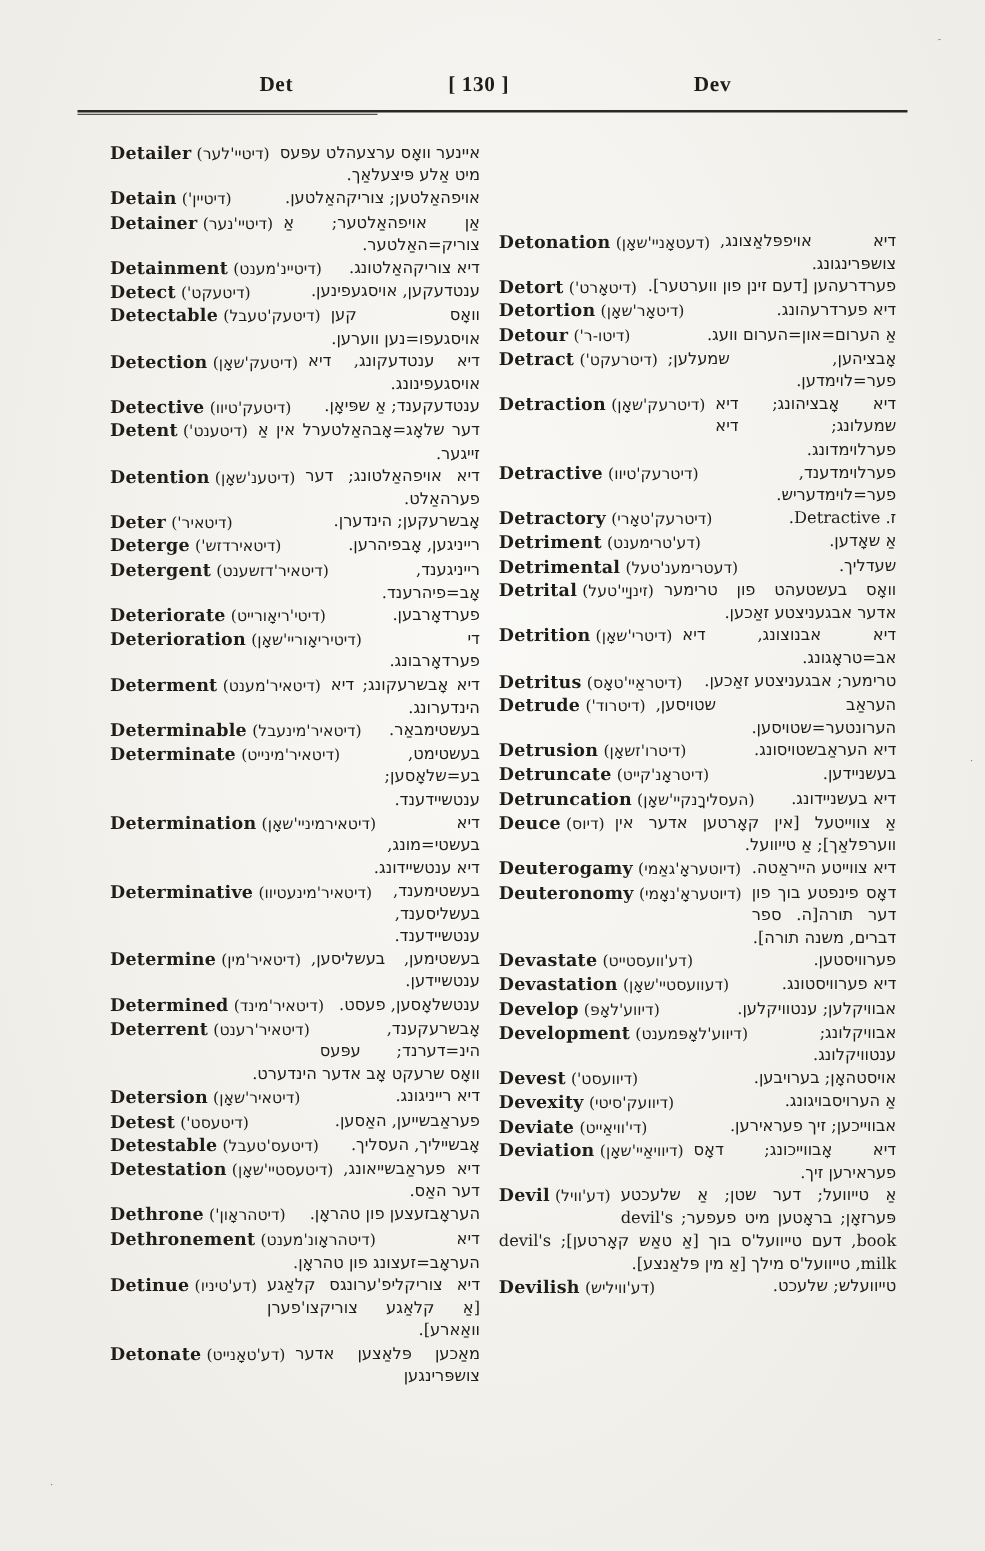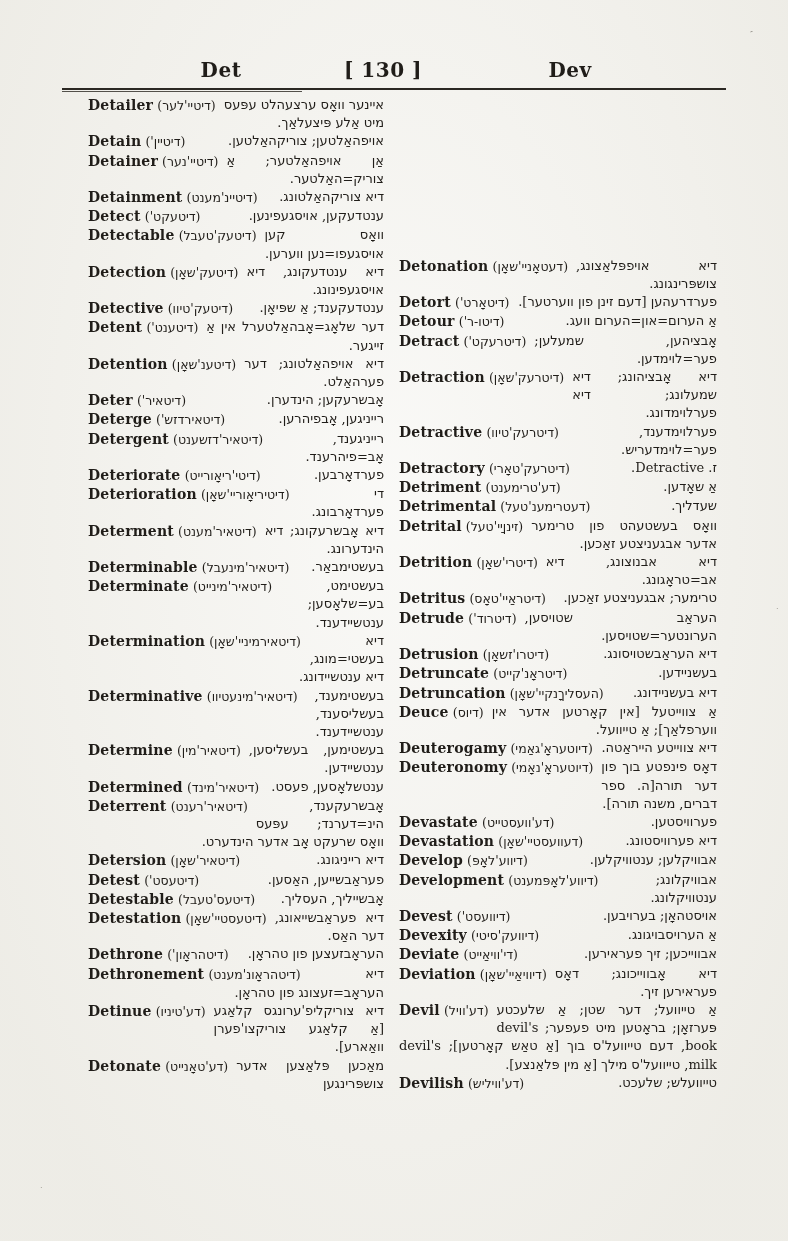--- a/index.html
+++ b/index.html
@@ -8,35 +8,35 @@
     background:#f3f2ed;
     font-family:"DejaVu Serif","DejaVu Sans",serif;
     color:#201d19;
   }
   .paper-tint{
     position:absolute;inset:0;pointer-events:none;
     background:radial-gradient(ellipse at 50% 40%, rgba(255,255,255,0.55) 0%, rgba(228,226,218,0.35) 85%);
   }
   .header{position:absolute;top:58px;left:0;width:100%;height:24px;}
   .guide-word,.page-no{
-    position:absolute;font-weight:bold;font-size:20px;letter-spacing:0.5px;
-    transform:translateX(-50%);white-space:nowrap;
+    position:absolute;font-weight:bold;font-size:17px;letter-spacing:0.5px;
+    transform:translateX(-50%);white-space:nowrap;font-family:Liberation Serif, serif;
   }
   .gw-left{left:221px;}
   .page-no{left:383px;font-weight:bold;}
   .gw-right{left:570px;}
   .header-rule{
     position:absolute;top:88px;left:62px;width:664px;height:2px;background:#2b2823;
   }
   .header-rule .sub{
     position:absolute;top:3px;left:0;width:240px;height:1px;background:#53504a;
   }
   .columns{
-    position:absolute;top:94px;left:62px;width:664px;
-    display:flex;align-items:flex-end;
+    position:absolute;top:112px;left:62px;width:664px;
+    display:flex;align-items:center;
   }
   .col{padding-top:2px;}
   .col-left{width:296px;margin-left:26px;}
   .col-right{width:318px;margin-left:7px;}
   .divider{width:1px;background:#38352f;margin-left:7px;}
   .entry{
     margin:0;direction:rtl;text-align:justify;
     font-size:13px;line-height:18.2px;
   }
   .entry::after{content:"";display:block;clear:both;}
@@ -98,20 +98,21 @@
       <p class="entry"><span class="hwrap"><span class="hw">Detestation</span> <span class="pron">(דיטעסטיי'שאָן)</span></span><span class="def">דיא פעראַבשייאונג, דער האַס.</span></p>
       <p class="entry"><span class="hwrap"><span class="hw">Dethrone</span> <span class="pron">(דיטהראָון')</span></span><span class="def">העראָבזעצען פון טהראָן.</span></p>
       <p class="entry"><span class="hwrap"><span class="hw">Dethronement</span> <span class="pron">(דיטהראָונ'מענט)</span></span><span class="def">דיא העראָב=זעצונג פון טהראָן.</span></p>
       <p class="entry"><span class="hwrap"><span class="hw">Detinue</span> <span class="pron">(דע'טיניו)</span></span><span class="def">דיא צוריקליפ'ערונגס קלאַגע [אַ קלאַגע צוריקצו'פערן וואַארע].</span></p>
       <p class="entry"><span class="hwrap"><span class="hw">Detonate</span> <span class="pron">(דע'טאָנייט)</span></span><span class="def">מאַכען פּלאַצען אדער צושפּרינגען</span></p>
     </div>
   <div class="divider"></div>
   <div class="col col-right">
       <p class="entry"><span class="hwrap"><span class="hw">Detonation</span> <span class="pron">(דעטאָניי'שאָן)</span></span><span class="def">דיא אויפפּלאַצונג, צושפּרינגונג.</span></p>
       <p class="entry"><span class="hwrap"><span class="hw">Detort</span> <span class="pron">(דיטאָרט')</span></span><span class="def">פערדרעהען [דעם זינן פון ווערטער].</span></p>
+      <p class="entry"><span class="hwrap"><span class="hw">Detortion</span> <span class="pron">(דיטאָר'שאָן)</span></span><span class="def">דיא פערדרעהונג.</span></p>
       <p class="entry"><span class="hwrap"><span class="hw">Detour</span> <span class="pron">(דיטו-ר')</span></span><span class="def">אַ הערום=און=הערום וועג.</span></p>
       <p class="entry"><span class="hwrap"><span class="hw">Detract</span> <span class="pron">(דיטרעקט')</span></span><span class="def">אָבציהען, שמעלען; פער=לוימדען.</span></p>
       <p class="entry"><span class="hwrap"><span class="hw">Detraction</span> <span class="pron">(דיטרעק'שאָן)</span></span><span class="def">דיא אָבציהונג; דיא שמעלונג; דיא פערלוימדונג.</span></p>
       <p class="entry"><span class="hwrap"><span class="hw">Detractive</span> <span class="pron">(דיטרעק'טיוו)</span></span><span class="def">פערלוימדענד, פער=לוימדעריש.</span></p>
       <p class="entry"><span class="hwrap"><span class="hw">Detractory</span> <span class="pron">(דיטרעק'טאָרי)</span></span><span class="def">ז. Detractive.</span></p>
       <p class="entry"><span class="hwrap"><span class="hw">Detriment</span> <span class="pron">(דע'טרימענט)</span></span><span class="def">אַ שאָדען.</span></p>
       <p class="entry"><span class="hwrap"><span class="hw">Detrimental</span> <span class="pron">(דעטרימענ'טעל)</span></span><span class="def">שעדליך.</span></p>
       <p class="entry"><span class="hwrap"><span class="hw">Detrital</span> <span class="pron">(זינןַיי'טעל)</span></span><span class="def">וואָס בעשטעהט פון טרימער אדער אבגעניצטע זאַכען.</span></p>
       <p class="entry"><span class="hwrap"><span class="hw">Detrition</span> <span class="pron">(דיטרי'שאָן)</span></span><span class="def">דיא אבנוצונג, דיא אב=טראָגונג.</span></p>
       <p class="entry"><span class="hwrap"><span class="hw">Detritus</span> <span class="pron">(דיטראַיי'טאָס)</span></span><span class="def">טרימער; אבגעניצטע זאַכען.</span></p>

